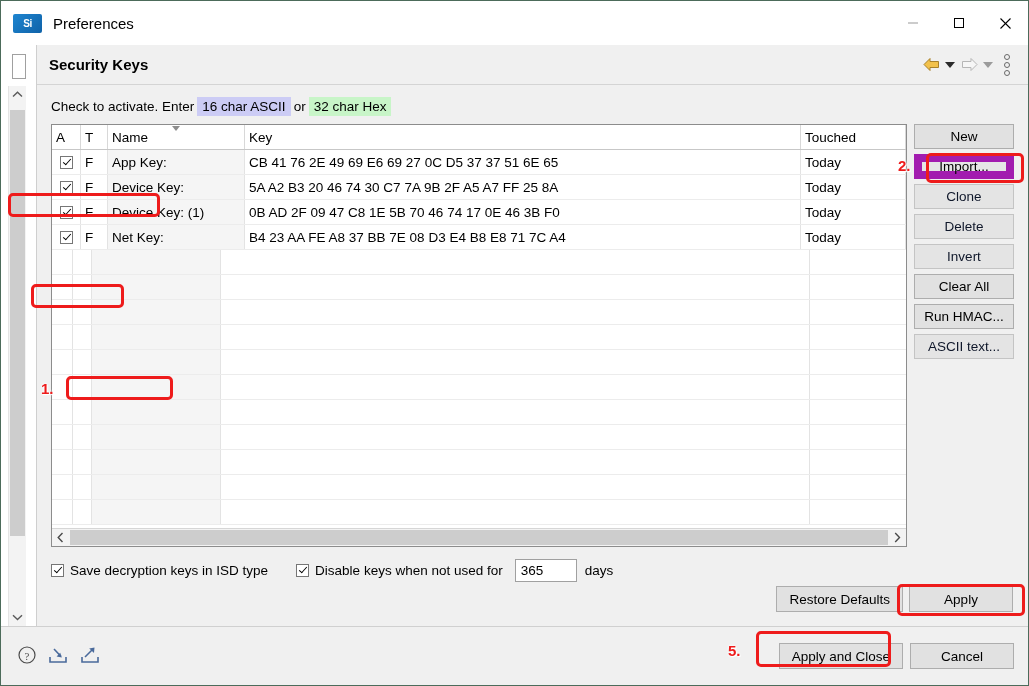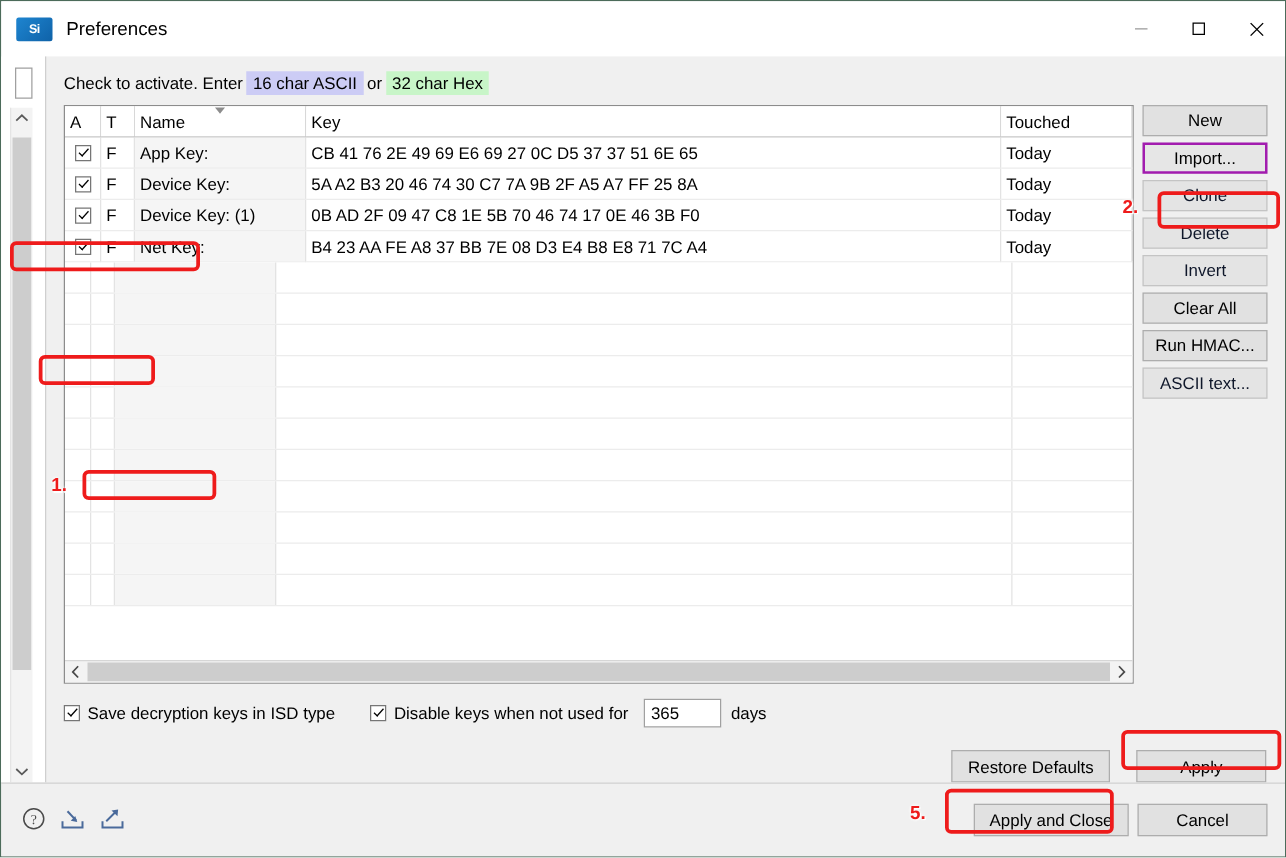--- a/index.html
+++ b/index.html
@@ -299,21 +299,21 @@
     border: 1px solid #adadad;
     background: #e1e1e1;
     font-family: inherit;
     font-size: 13.5px;
     color: #000;
     display: flex; align-items: center; justify-content: center;
     box-sizing: border-box;
   }
   .sbtn.disabled { color: #0f172a; border-color:#c4c4c4; background:#e4e4e4;}
   .sbtn.focused {
-    border: 2px solid #a21caf;
+    border: 8px solid #a21caf;
     background: #e6e6e6;
   }
 
   
   #options-row {
     display: flex; align-items: center;
     height: 32px;
     margin-top: 7px;
     font-size: 13.5px;
     flex: 0 0 auto;
@@ -325,22 +325,22 @@
     background: #fff;
     font-family: inherit; font-size: 13.5px;
     padding: 0 5px;
     margin: 0 8px 0 12px;
     box-sizing: border-box;
     color:#000;
     outline:none;
   }
 
   #apply-row {
-    display: flex; justify-content: flex-end; align-items: flex-end;
-    gap: 21px;
+    display: flex; justify-content: flex-end; align-items: flex-start;
+    gap: 6px;
     height: 40px;
     flex: 0 0 auto;
     padding-right: 1px;
   }
   .wbtn {
     min-width: 104px;
     height: 26px;
     border: 1px solid #adadad;
     background: #e1e1e1;
     font-family: inherit; font-size: 13.5px;
@@ -483,20 +483,42 @@
             <svg width="11" height="7" viewBox="0 0 11 7">
                 <polyline points="1,1.2 5.5,5.5 10,1.2" fill="none" stroke="#5a5a5a" stroke-width="1.4"></polyline>
               </svg>
           </div>
         </div>
       </div>
     </div>
 
     <div id="rightpane">
 
+      <div id="page-header">
+        <div id="page-title">Security Keys</div>
+        <div id="header-tools">
+          <div class="hdr-btn">
+            <svg width="17" height="15" viewBox="0 0 17 15">
+              <polygon points="7,1.5 7,4.5 15.5,4.5 15.5,10.5 7,10.5 7,13.5 1,7.5" fill="#f2c14b" stroke="#a8812a" stroke-width="1"></polygon>
+            </svg>
+          </div>
+          <div class="caret-dn"></div>
+          <div class="hdr-btn">
+            <svg width="17" height="15" viewBox="0 0 17 15">
+              <polygon points="10,1.5 10,4.5 1.5,4.5 1.5,10.5 10,10.5 10,13.5 16,7.5" fill="#f6f6f6" stroke="#b6b6b6" stroke-width="1"></polygon>
+            </svg>
+          </div>
+          <div class="caret-dn dim"></div>
+          <div class="hdr-btn vdots">
+            <i></i>
+              <i></i>
+              <i></i>
+          </div>
+        </div>
+      </div>
 
       <div id="page-body">
 
         <div id="hint-row">
           <span>Check to activate. Enter</span>
           <span class="badge ascii">16 char ASCII</span>
           <span>or</span>
           <span class="badge hex">32 char Hex</span>
         </div>
 

